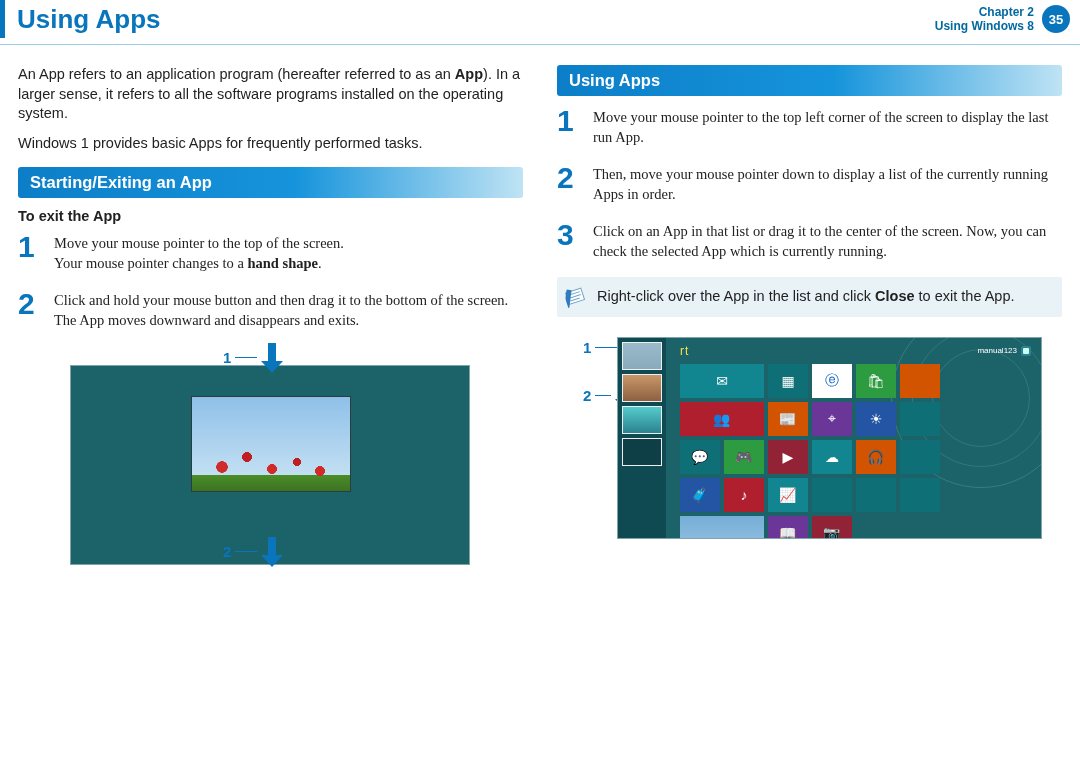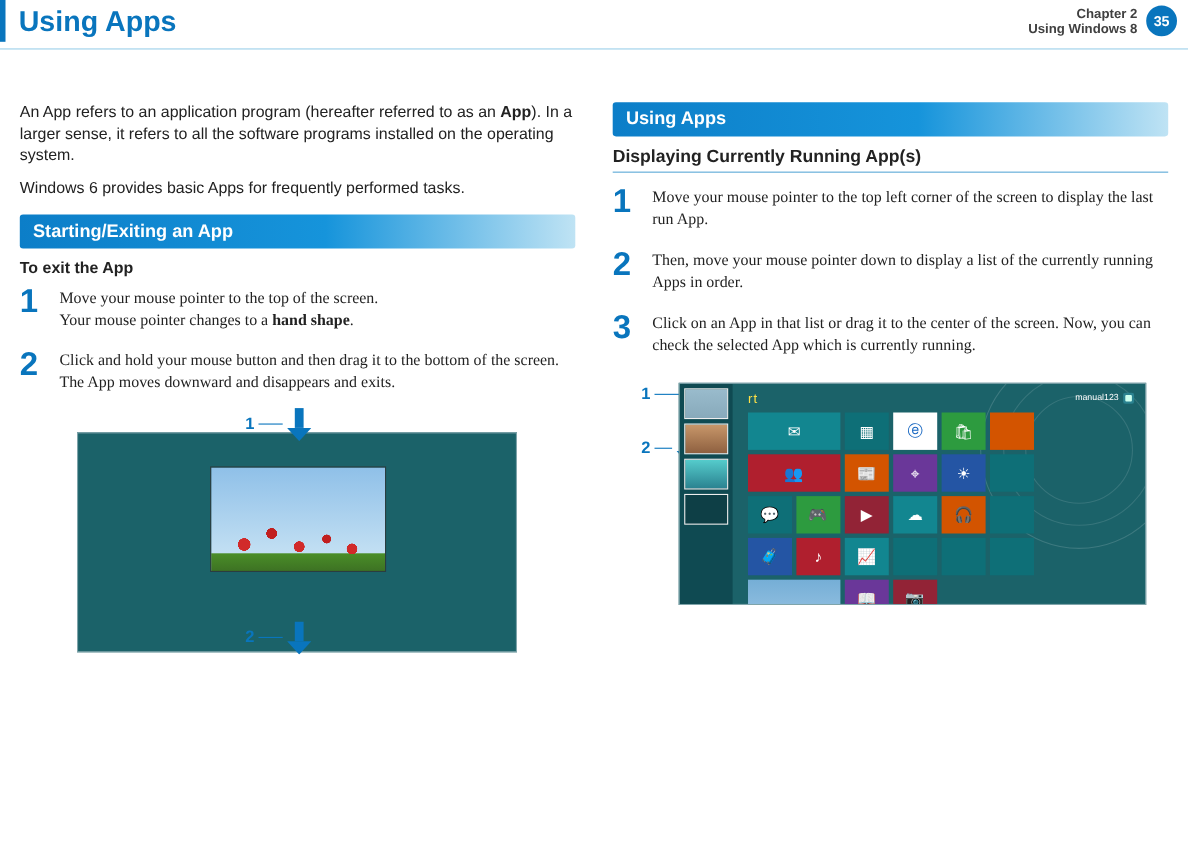--- a/index.html
+++ b/index.html
@@ -30,39 +30,39 @@
   }
   .header-right {
     display: flex;
     align-items: center;
     gap: 8px;
   }
   .chapter-info {
     text-align: right;
     font-size: 12px;
     font-weight: bold;
-    color: #404040;
+    color: #0369a1;
     line-height: 1.2;
   }
   .page-badge {
     background: #0975bd;
     color: #fff;
     width: 28px; height: 28px;
     border-radius: 50%;
     display: flex; align-items: center; justify-content: center;
     font-size: 13px; font-weight: bold;
   }
   .hr-top { border: none; border-top: 1px solid #9bcfe9; margin-top: 6px; }
 
   .cols {
     display: flex;
     padding: 20px 18px 0 18px;
     gap: 34px;
   }
-  .col { flex: 1; min-width: 0; margin-top: 28px; }
+  .col { flex: 1; min-width: 0; }
   .para { line-height: 1.35; margin-bottom: 10px; }
 
   .blue-ribbon {
     margin: 14px 0 10px 0;
     padding: 6px 12px;
     font-size: 16.5px;
     font-weight: bold;
     color: #fff;
     background: linear-gradient(90deg,#0c7ec8 0%,#1694db 55%,#bfe3f4 100%);
     border-radius: 3px;
@@ -230,21 +230,21 @@
   </div>
 </div>
 <hr class="hr-top">
 
 <div class="cols">
 
   <div class="col">
     <p class="para">
       <span>An App refers to an application program (hereafter referred to as an </span><span class="bold-run">App</span><span>). In a larger sense, it refers to all the software programs installed on the operating system.</span>
     </p>
-    <p class="para">Windows 6 provides basic Apps for frequently performed tasks.</p>
+    <p class="para">Windows 1 provides basic Apps for frequently performed tasks.</p>
 
     <div class="blue-ribbon">Starting/Exiting an App</div>
 
 
     <p class="mini-h">To exit the App</p>
 
     <div class="step">
       <div class="step-num">1</div>
       <div class="step-text">
         <span>Move your mouse pointer to the top of the screen. </span><br>
@@ -281,35 +281,46 @@
               <rect x="7" y="0" width="8" height="18" fill="#0975bd"></rect>
               <polygon points="0,18 22,18 11,30" fill="#0975bd"></polygon>
             </svg>
         </span>
       </div>
     </div>
   </div>
 
   <div class="col">
     <div class="blue-ribbon" style="margin-top:0;">Using Apps</div>
-    <div class="sub-h">Displaying Currently Running App(s)</div>
 
     <div class="step">
       <div class="step-num">1</div>
       <div class="step-text">Move your mouse pointer to the top left corner of the screen to display the last run App.</div>
     </div>
     <div class="step">
       <div class="step-num">2</div>
       <div class="step-text">Then, move your mouse pointer down to display a list of the currently running Apps in order.</div>
     </div>
     <div class="step">
       <div class="step-num">3</div>
       <div class="step-text">Click on an App in that list or drag it to the center of the screen. Now, you can check the selected App which is currently running.</div>
     </div>
 
+    <div class="note">
+      <span class="note-ico">
+        <svg width="22" height="18">
+            <rect x="2" y="3" width="16" height="12" fill="#fff" stroke="#6fa6c8"></rect>
+            <line x1="4" y1="6" x2="16" y2="6" stroke="#6fa6c8"></line>
+            <line x1="4" y1="9" x2="16" y2="9" stroke="#6fa6c8"></line>
+            <line x1="4" y1="12" x2="14" y2="12" stroke="#6fa6c8"></line>
+            <rect x="0" y="0" width="5" height="18" fill="#2f7bbf" transform="rotate(25 2 9)"></rect>
+          </svg>
+      </span>
+      <span>Right-click over the App in the list and click </span> <span class="bold-run">Close</span><span> to exit the App.</span>
+    </div>
 
     <div class="illus-right">
 
       <div class="callout" style="left:26px;top:10px;">
         <span>1</span>
         <div class="h-line" style="width:24px;"></div>
       </div>
 
       <div class="callout" style="left:26px;top:52px;">
         <span>2</span>

